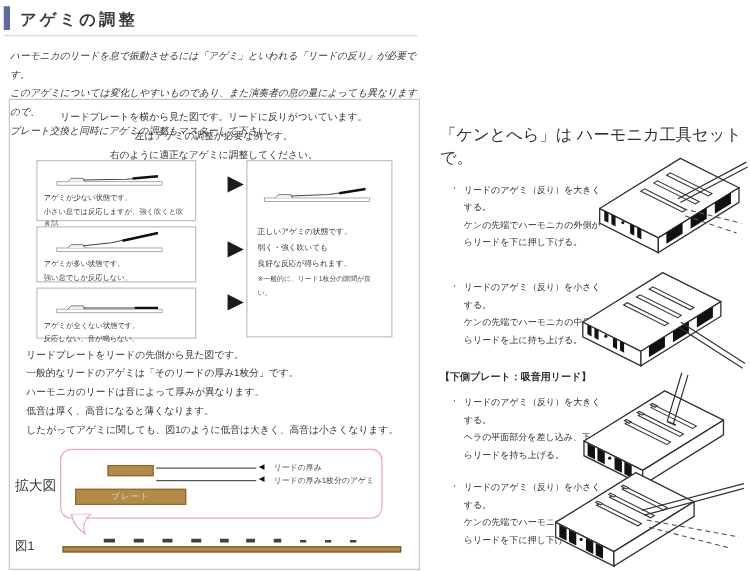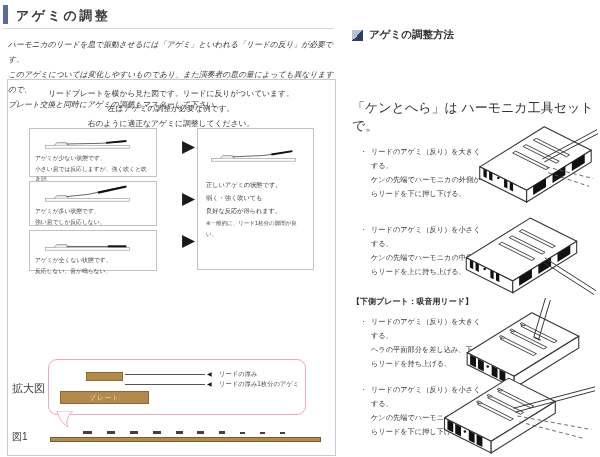--- a/index.html
+++ b/index.html
@@ -161,20 +161,25 @@
       <path d="M27,9.6 L65,8 L100,3" stroke="#444" stroke-width="1" fill="none"></path>
       <path d="M75,6.8 L101,2.6" stroke="#111" stroke-width="2.4" fill="none"></path>
     </svg>
     <div class="correct-text">正しいアゲミの状態です。
 弱く・強く吹いても
 良好な反応が得られます。</div>
     <div class="correct-note">※一般的に、リード1枚分の隙間が良
 い。</div>
   </div>
 
+  <div class="mid-text">リードプレートをリードの先側から見た図です。
+一般的なリードのアゲミは「そのリードの厚み1枚分」です。
+ハーモニカのリードは音によって厚みが異なります。
+低音は厚く、高音になると薄くなります。
+したがってアゲミに関しても、図1のように低音は大きく、高音は小さくなります。</div>
 
   <div class="zoom-label">拡大図</div>
   <div class="callout">
     <div class="reed-rect"></div>
     <div class="plate-rect">プレート</div>
     <div class="mline mline-a"></div>
     <div class="mline mline-b"></div>
     <div class="marrow marrow-a">◀</div>
     <div class="marrow marrow-b">◀</div>
     <div class="mlabel mlabel-a">リードの厚み</div>
@@ -192,24 +197,20 @@
     <i style="width:7.5px;height:2.8px"></i>
       <i style="width:7px;height:2.8px"></i>
       <i style="width:6.5px;height:2.6px"></i>
     <i style="width:6px;height:2.6px"></i>
       <i style="width:5.5px;height:2.4px"></i>
       <i style="width:5px;height:2.4px"></i>
     <i style="width:5px;height:2.2px"></i>
   </div>
   <div class="fig-bar"></div>
 
-  <div class="r-head">
-    <div class="r-square"></div>
-    <div class="r-head-text">アゲミの調整方法</div>
-  </div>
   <div class="r-tool">「ケンとへら」は ハーモニカ工具セットで。</div>
 
 
   <div class="item item-1">
     <span class="bullet">・</span>
     <span class="txt">リードのアゲミ（反り）を大きく
 する。
 ケンの先端でハーモニカの外側か
 らリードを下に押し下げる。</span>
   </div>

